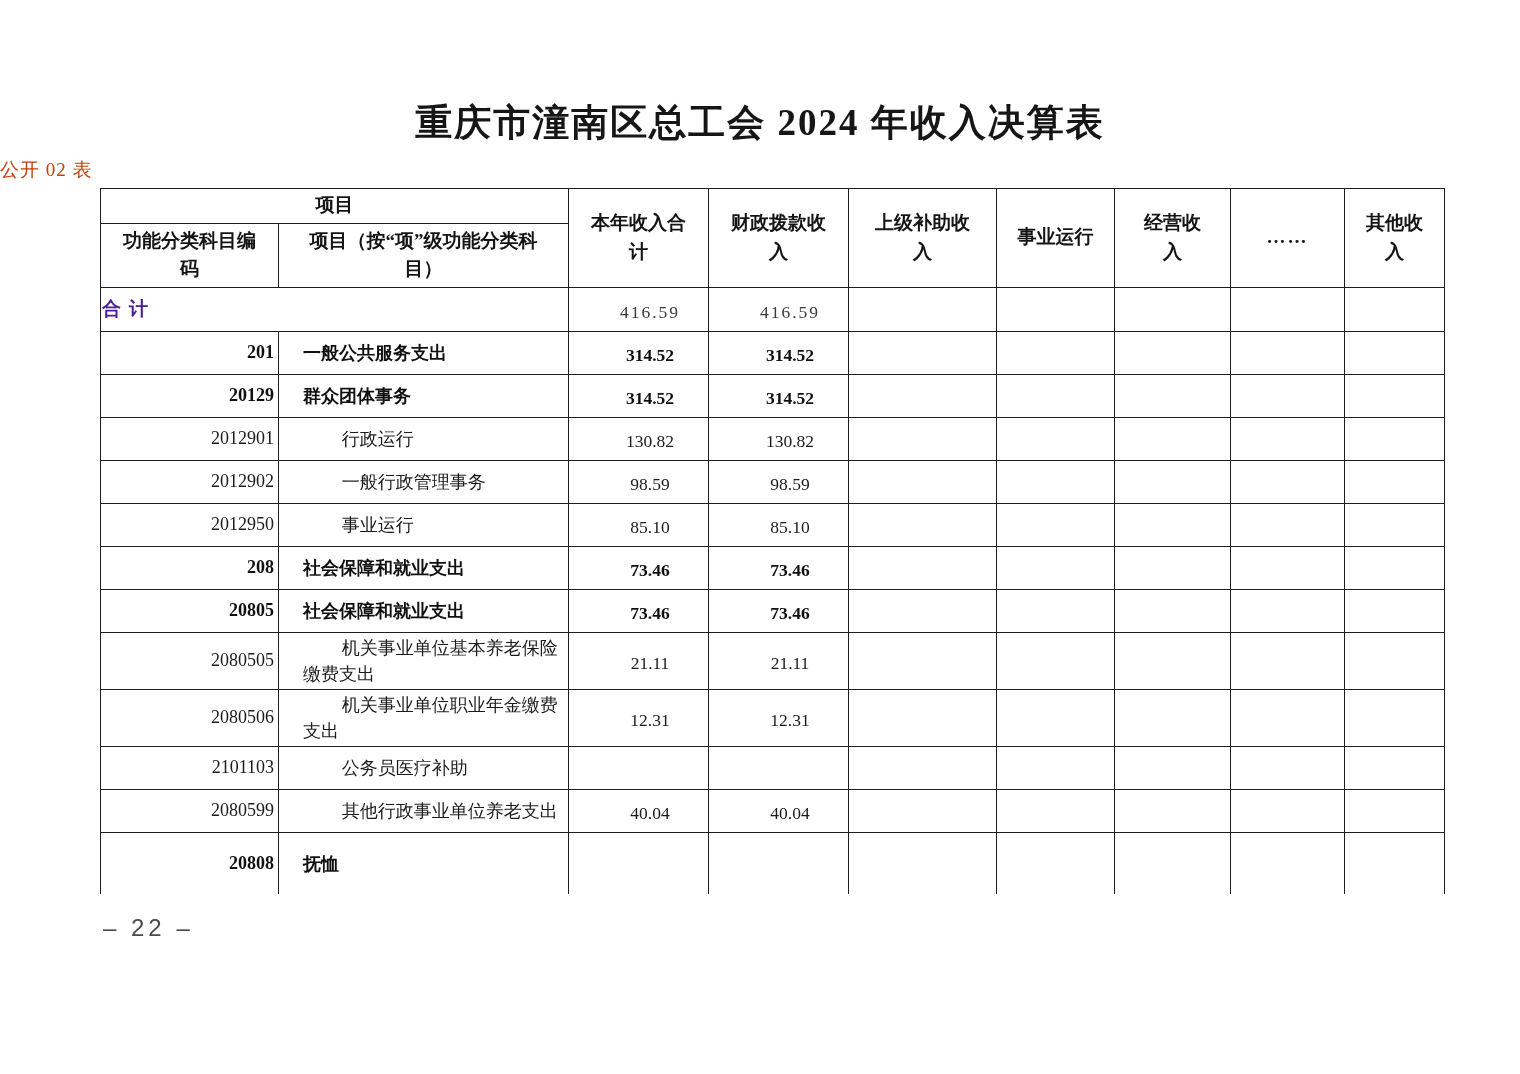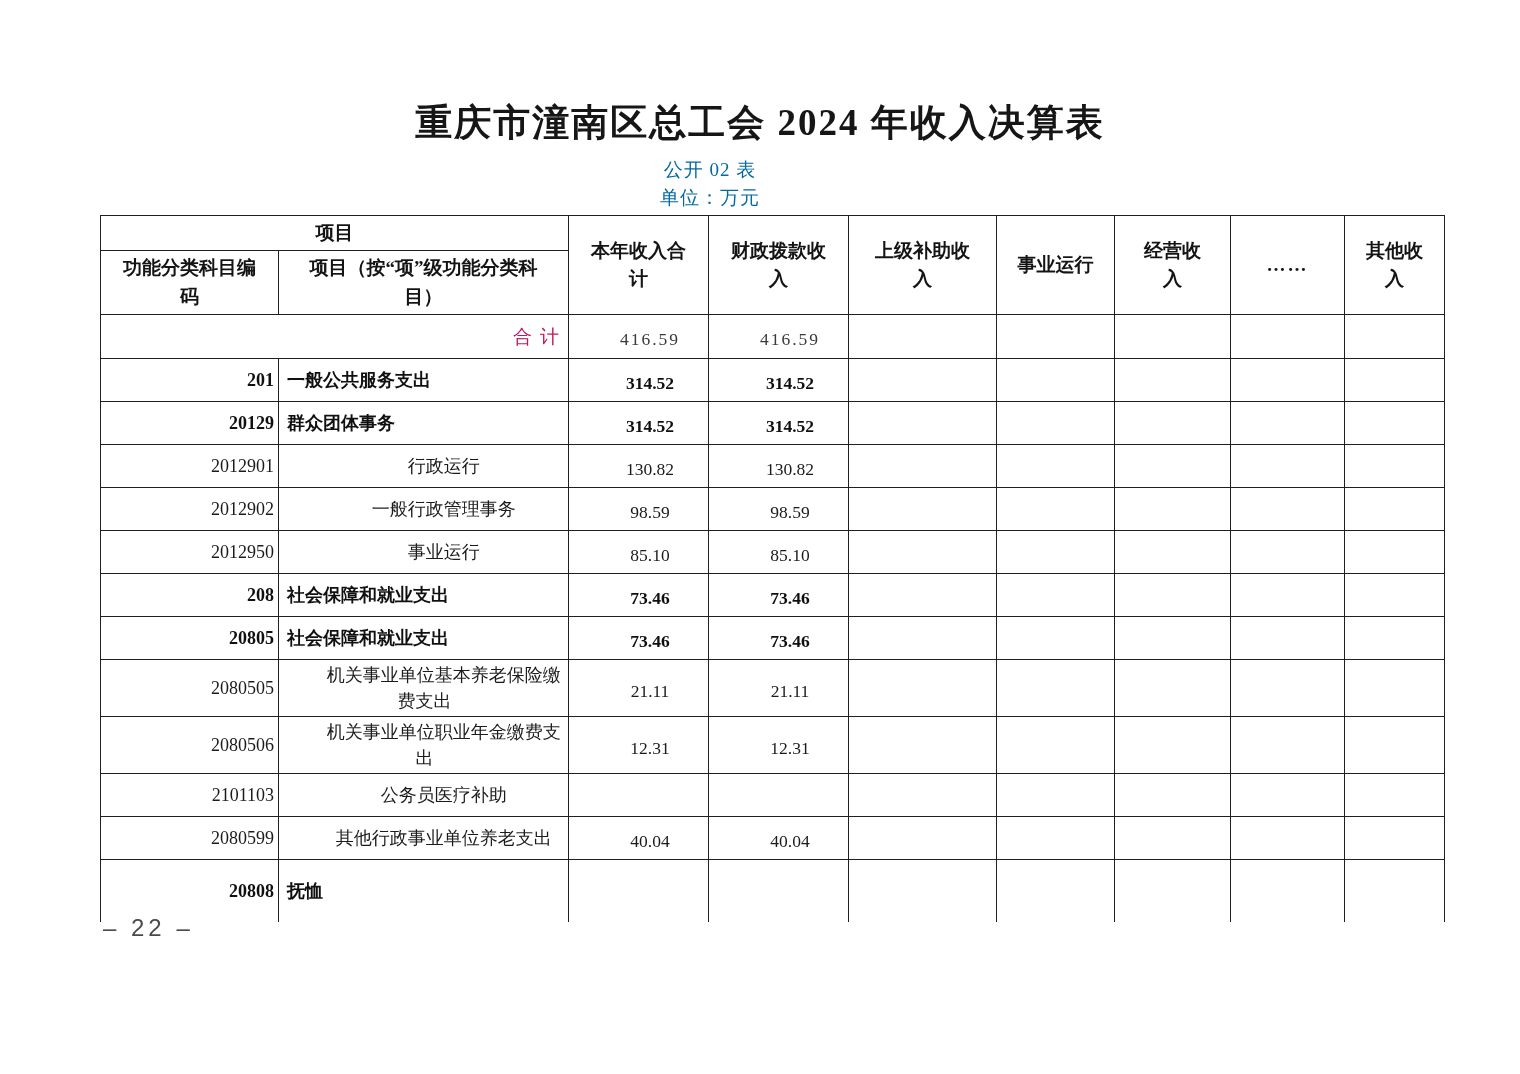--- a/index.html
+++ b/index.html
@@ -6,22 +6,22 @@
   .page {
     position:relative; width:1520px; height:998px; background:#ffffff;
     overflow:hidden; color:#1b1b1b;
     font-family:"Liberation Serif","DejaVu Serif",serif;
   }
   .title {
     margin:98px 0 0 0; text-align:center;
     font-size:37px; font-weight:600; letter-spacing:2px; color:#161616;
   }
   .meta {
-    margin:8px 100px 0 0; text-align:center;
-    font-size:19px; line-height:1.45; color:#0369a1; letter-spacing:1px;
+    margin:8px 100px 0 0; text-align:left;
+    font-size:19px; line-height:1.45; color:#c2410c; letter-spacing:1px;
   }
   table.acct {
     margin:4px 0 0 100px; border-collapse:collapse; table-layout:fixed;
     width:1344px;
   }
   .acct th, .acct td {
     border:1.5px solid #1f1f1f; overflow:hidden;
     vertical-align:middle; word-break:break-all;
   }
   .acct thead th {
@@ -31,45 +31,44 @@
   .acct thead th.th-other { padding:0 14px; }
   .acct thead th.th-dots  { padding:0 6px; letter-spacing:2px; }
   tr.h1 { height:35px; }
   tr.h2 { height:64px; }
   .acct tbody tr { height:43px; }
   .acct tbody tr.tall { height:52px; }
   .acct tbody tr.sum  { height:44px; }
   .acct tbody tr.cut  { height:62px; }
   .cut td { border-bottom:none; }
   td.code { text-align:right; padding:0 4px 0 10px; font-size:18px; }
-  td.item { text-align:left; padding:2px 6px 2px 8px; font-size:18px; line-height:1.45; }
+  td.item { text-align:left; padding:2px 6px 2px 24px; font-size:18px; line-height:1.45; }
   td.num  { text-align:center; font-size:17.5px; padding-top:7px;padding-left:24px; }
   tr.b td.code, tr.b td.item, tr.b td.num { font-weight:bold; color:#101010; }
-  tr.ind td.item { text-indent:2.15em;text-align:center; }
+  tr.ind td.item { text-indent:2.15em; }
   td.sumcell {
-    text-align:right; font-size:19px; letter-spacing:8px;
-    color:#be185d; font-weight:normal;
+    text-align:left; font-size:19px; letter-spacing:8px;
+    color:#4c1d95; font-weight:bold;
   }
   tr.sum td.num { color:#3a3a3a; letter-spacing:2px; font-weight:normal; }
   .pageno {
     position:absolute; left:103px; top:914px;
     font-size:24px; color:#4a4a4a; letter-spacing:4px;
     font-family:"Liberation Sans","DejaVu Sans",sans-serif; font-weight:300;
   }
 </style>
 </head>
 <body>
 
 <div class="page">
 
   <div class="title">重庆市潼南区总工会 2024 年收入决算表</div>
 
   <div class="meta">
     <div>公开 02 表</div>
-    <div>单位：万元</div>
   </div>
 
   <table class="acct">
     <colgroup>
       <col style="width:178px">
         <col style="width:290px">
         <col style="width:140px">
       <col style="width:140px">
         <col style="width:148px">
         <col style="width:118px">

